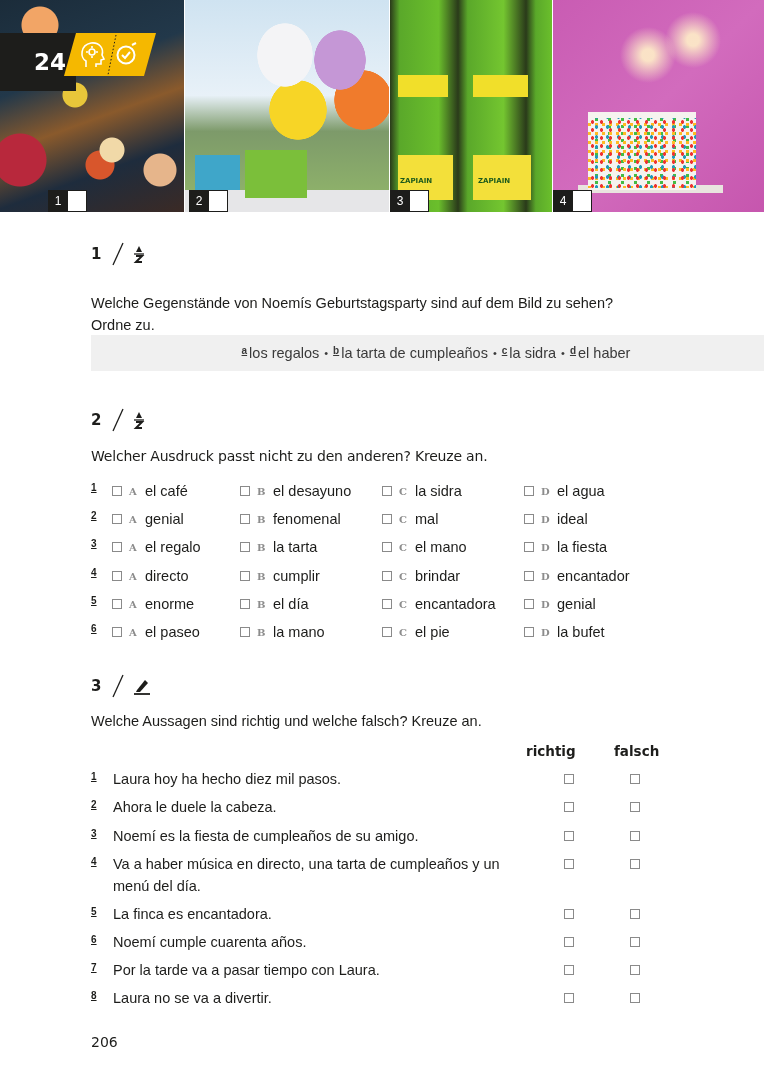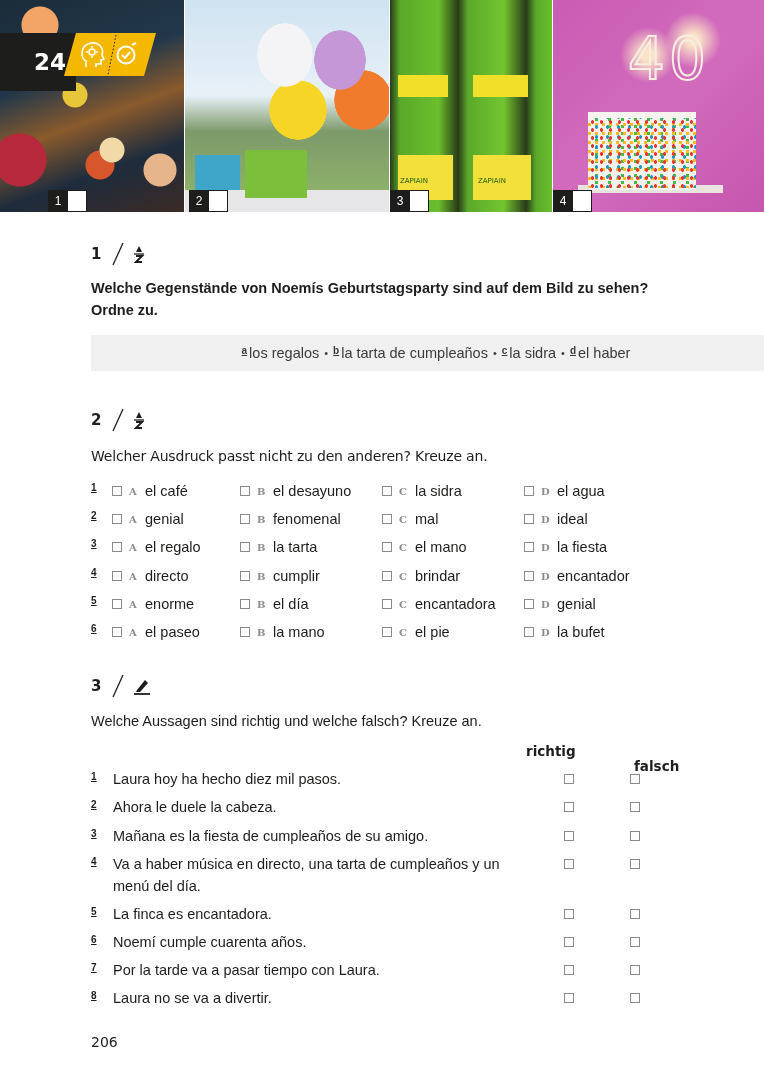--- a/index.html
+++ b/index.html
@@ -49,21 +49,21 @@
     .candle40 { position: absolute; left: 75px; top: 25px; font-family: "DejaVu Sans", sans-serif; font-size: 58px; color: transparent; -webkit-text-stroke: 2px #f7eee2; letter-spacing: 4px; }
     .sprinkles { position: absolute; left: 35px; top: 118px; width: 108px; height: 70px;
       background-image:
         radial-gradient(circle, #e33 1.5px, transparent 2px),
         radial-gradient(circle, #29b 1.5px, transparent 2px),
         radial-gradient(circle, #fb2 1.5px, transparent 2px),
         radial-gradient(circle, #4b4 1.5px, transparent 2px);
       background-size: 9px 8px, 11px 10px, 7px 9px, 13px 7px;
       background-position: 0 0, 3px 4px, 5px 2px, 2px 5px;
     }
-    .zapiain { position: absolute; font-size: 7px; font-weight: normal; color: #1c5a1c; }
+    .zapiain { position: absolute; font-size: 7px; font-weight: bold; color: #1c5a1c; }
 
     .photo-label { position: absolute; bottom: 0; height: 22px; display: flex; align-items: stretch; }
     .photo-label .num { background: #1d1d1b; color: #ffffff; font-size: 12px; width: 20px; display: flex; align-items: center; justify-content: center; font-family: "Liberation Sans", sans-serif; }
     .photo-label .box { width: 19px; background: #ffffff; border: 1px solid #1d1d1b; border-left: none; }
 
     
     .unit-badge { position: absolute; left: 0; top: 33px; height: 58px; display: flex; }
     .unit-num { background: #1d1d1b; color: #ffffff; width: 76px; display: flex; align-items: center; justify-content: flex-end; padding-right: 10px; font-size: 23px; font-weight: bold; font-family: "DejaVu Sans", sans-serif; }
     .unit-icons { position: relative; width: 80px; height: 43px; }
     .unit-icons svg { position: absolute; left: -12px; top: 0; }
@@ -115,21 +115,20 @@
   </div>
   <div class="photo p3">
     <span class="zapiain" style="left:10px; top:177px;">ZAPIAIN</span>
     <span class="zapiain" style="left:88px; top:177px;">ZAPIAIN</span>
     <div class="photo-label" style="left:0px;">
       <span class="num">3</span>
       <span class="box"></span>
     </div>
   </div>
   <div class="photo p4">
-    <span class="candle40">40</span>
     <div class="sprinkles"></div>
     <div class="photo-label" style="left:0px;">
       <span class="num">4</span>
       <span class="box"></span>
     </div>
   </div>
 
   <div class="unit-badge">
     <div class="unit-num">24</div>
     <div class="unit-icons">
@@ -155,21 +154,21 @@
   <span class="ex-num">1</span>
   <svg class="ex-slash" viewBox="0 0 18 26">
       <line x1="14" y1="2" x2="4" y2="24" stroke="#1d1d1b" stroke-width="1.3"></line>
     </svg>
   <svg class="ex-icon" width="12" height="20" viewBox="0 0 12 20">
     <path d="M3,8 L6,2 L9,8 Z" fill="#1d1d1b"></path>
     <line x1="1" y1="10" x2="11" y2="10" stroke="#1d1d1b" stroke-width="1.3"></line>
     <path d="M3,12 L9,12 L3,18 L9,18" fill="none" stroke="#1d1d1b" stroke-width="2"></path>
   </svg>
 </div>
-<div class="instr" style="top:277px;font-weight:bold;">
+<div class="instr" style="top:292px;">
   <div>Welche Gegenstände von Noemís Geburtstagsparty sind auf dem Bild zu sehen?</div>
   <div>Ordne zu.</div>
 </div>
 <div class="wordbox">
   <span><span class="letter">a</span><span>los regalos</span></span>
   <span class="bullet">•</span>
   <span><span class="letter">b</span><span>la tarta de cumpleaños</span></span>
   <span class="bullet">•</span>
   <span><span class="letter">c</span><span>la sidra</span></span>
   <span class="bullet">•</span>
@@ -337,38 +336,38 @@
       <line x1="14" y1="2" x2="4" y2="24" stroke="#1d1d1b" stroke-width="1.3"></line>
     </svg>
   <svg class="ex-icon" width="18" height="18" viewBox="0 0 18 18">
     <path d="M4,13 L12,3 L15,6 L7,15 L3,15 Z" fill="#1d1d1b"></path>
     <line x1="1" y1="17" x2="17" y2="17" stroke="#1d1d1b" stroke-width="1.8"></line>
   </svg>
 </div>
 <div class="instr" style="top:710px;">Welche Aussagen sind richtig und welche falsch? Kreuze an.</div>
 
 <div class="tf-head" style="left:526px;">richtig</div>
-<div class="tf-head" style="left:634px;margin-top:15px;">falsch</div>
+<div class="tf-head" style="left:614px;">falsch</div>
 
 <div>
   <div class="tf-row" style="top:768px;">
     <span class="idx">1</span>
     <span class="stmt">Laura hoy ha hecho diez mil pasos.</span>
     <span class="cb cbr"></span>
     <span class="cb cbf"></span>
   </div>
   <div class="tf-row" style="top:796px;">
     <span class="idx">2</span>
     <span class="stmt">Ahora le duele la cabeza.</span>
     <span class="cb cbr"></span>
     <span class="cb cbf"></span>
   </div>
   <div class="tf-row" style="top:825px;">
     <span class="idx">3</span>
-    <span class="stmt">Mañana es la fiesta de cumpleaños de su amigo.</span>
+    <span class="stmt">Noemí es la fiesta de cumpleaños de su amigo.</span>
     <span class="cb cbr"></span>
     <span class="cb cbf"></span>
   </div>
   <div class="tf-row" style="top:853px;">
     <span class="idx">4</span>
     <span class="stmt">Va a haber música en directo, una tarta de cumpleaños y un menú del día.</span>
     <span class="cb cbr"></span>
     <span class="cb cbf"></span>
   </div>
   <div class="tf-row" style="top:903px;">

